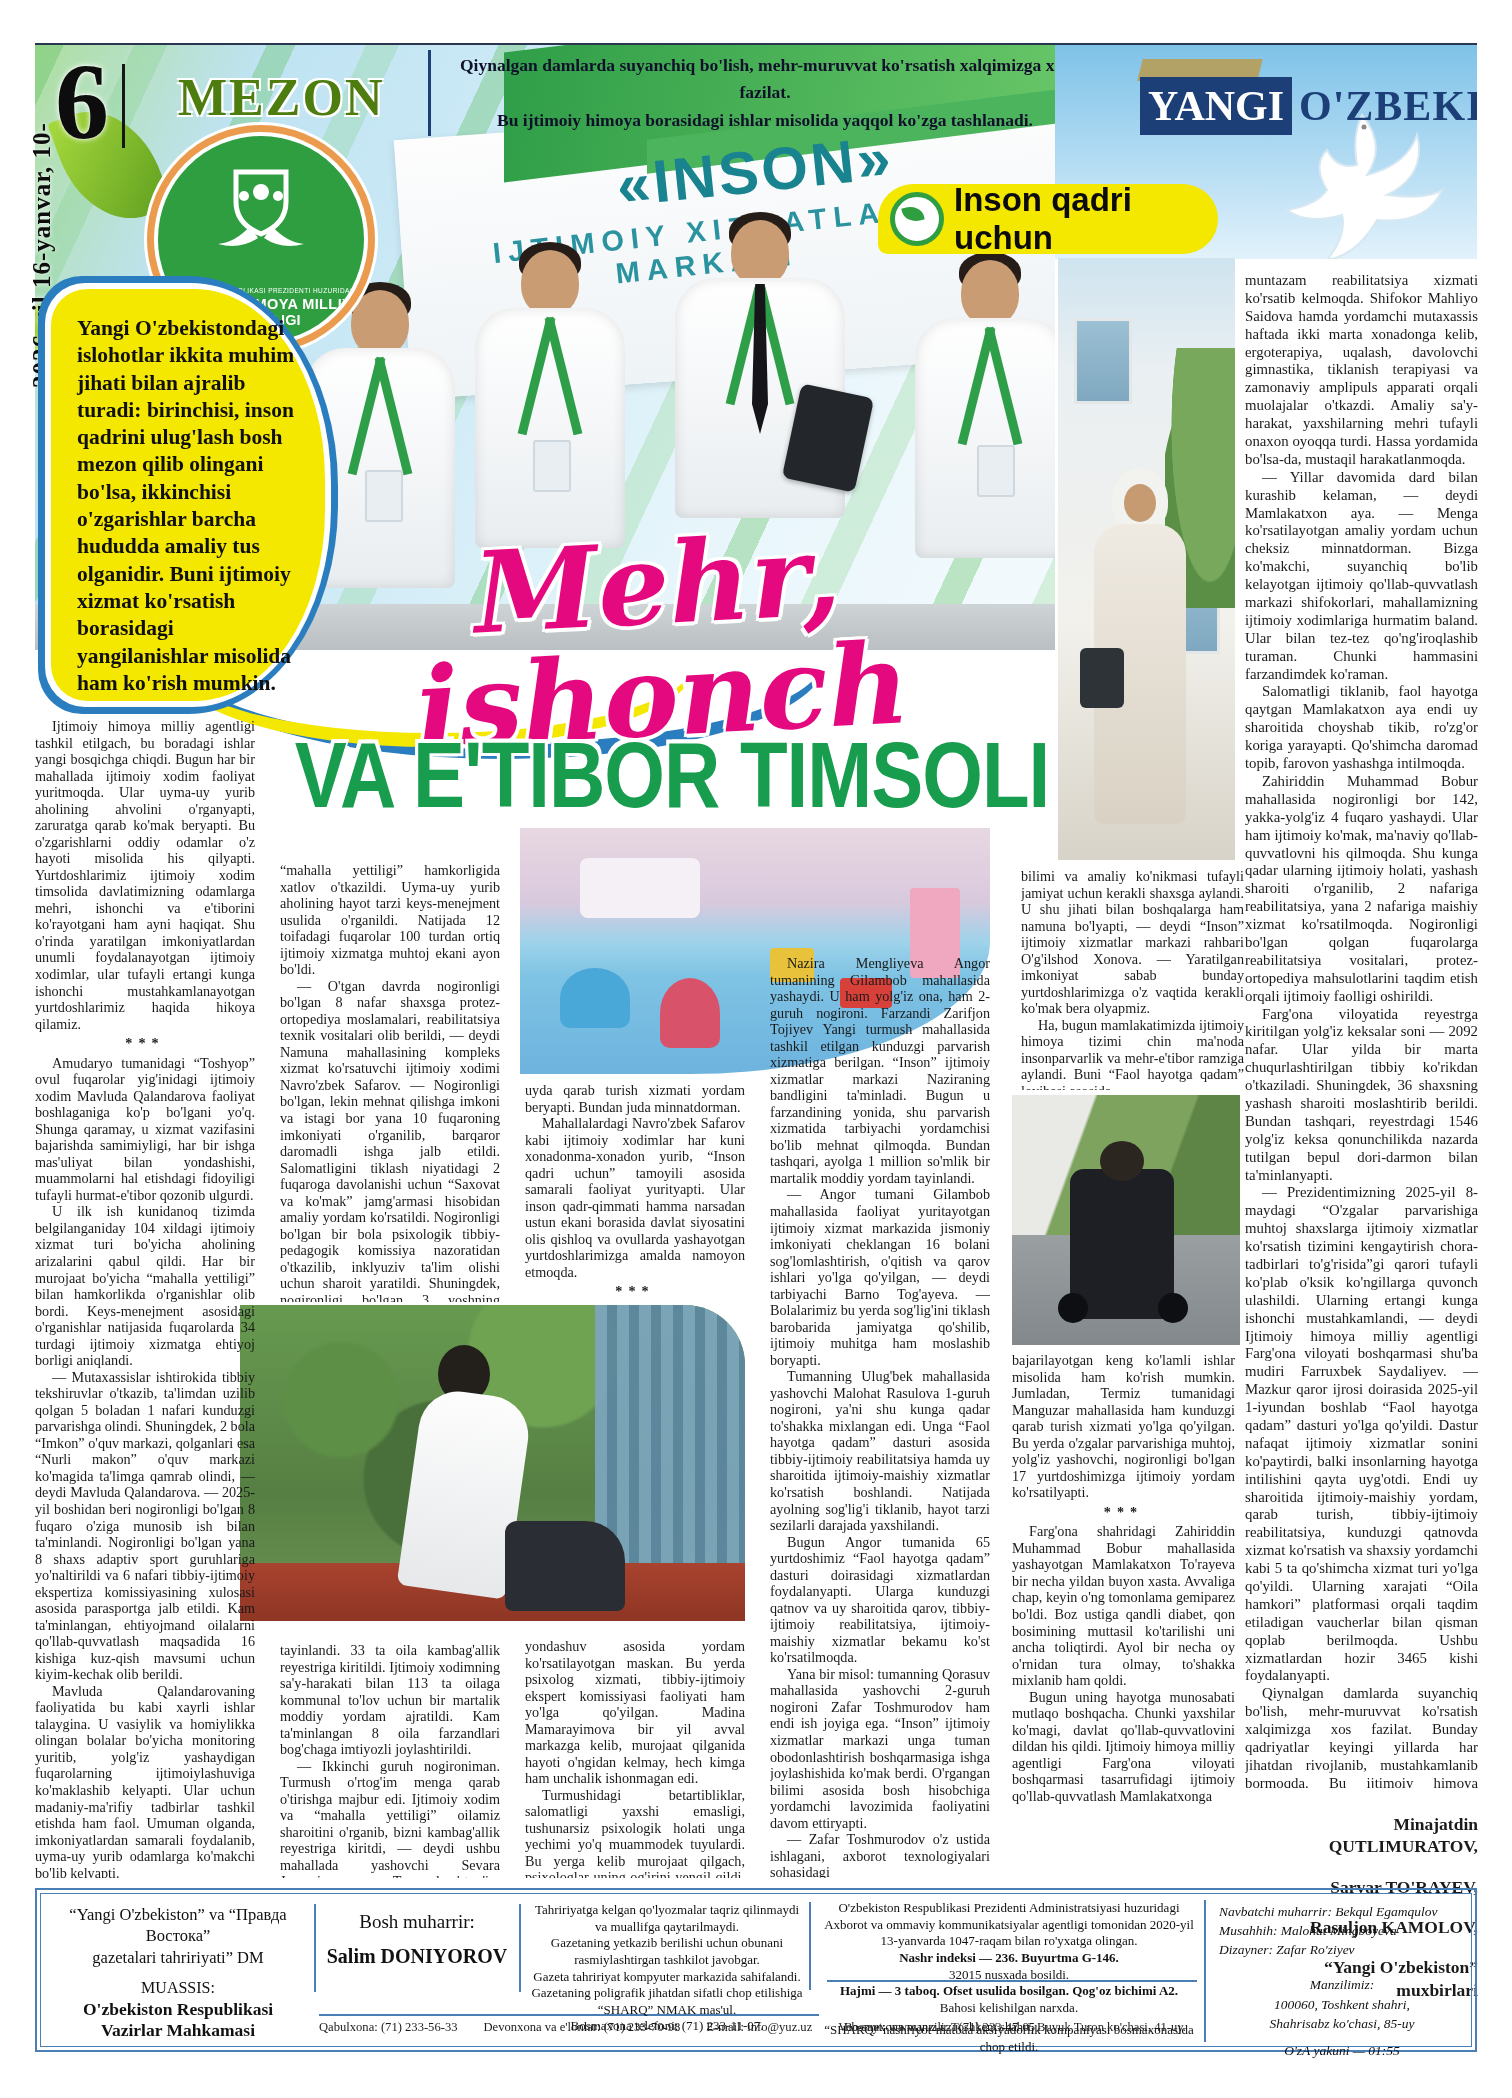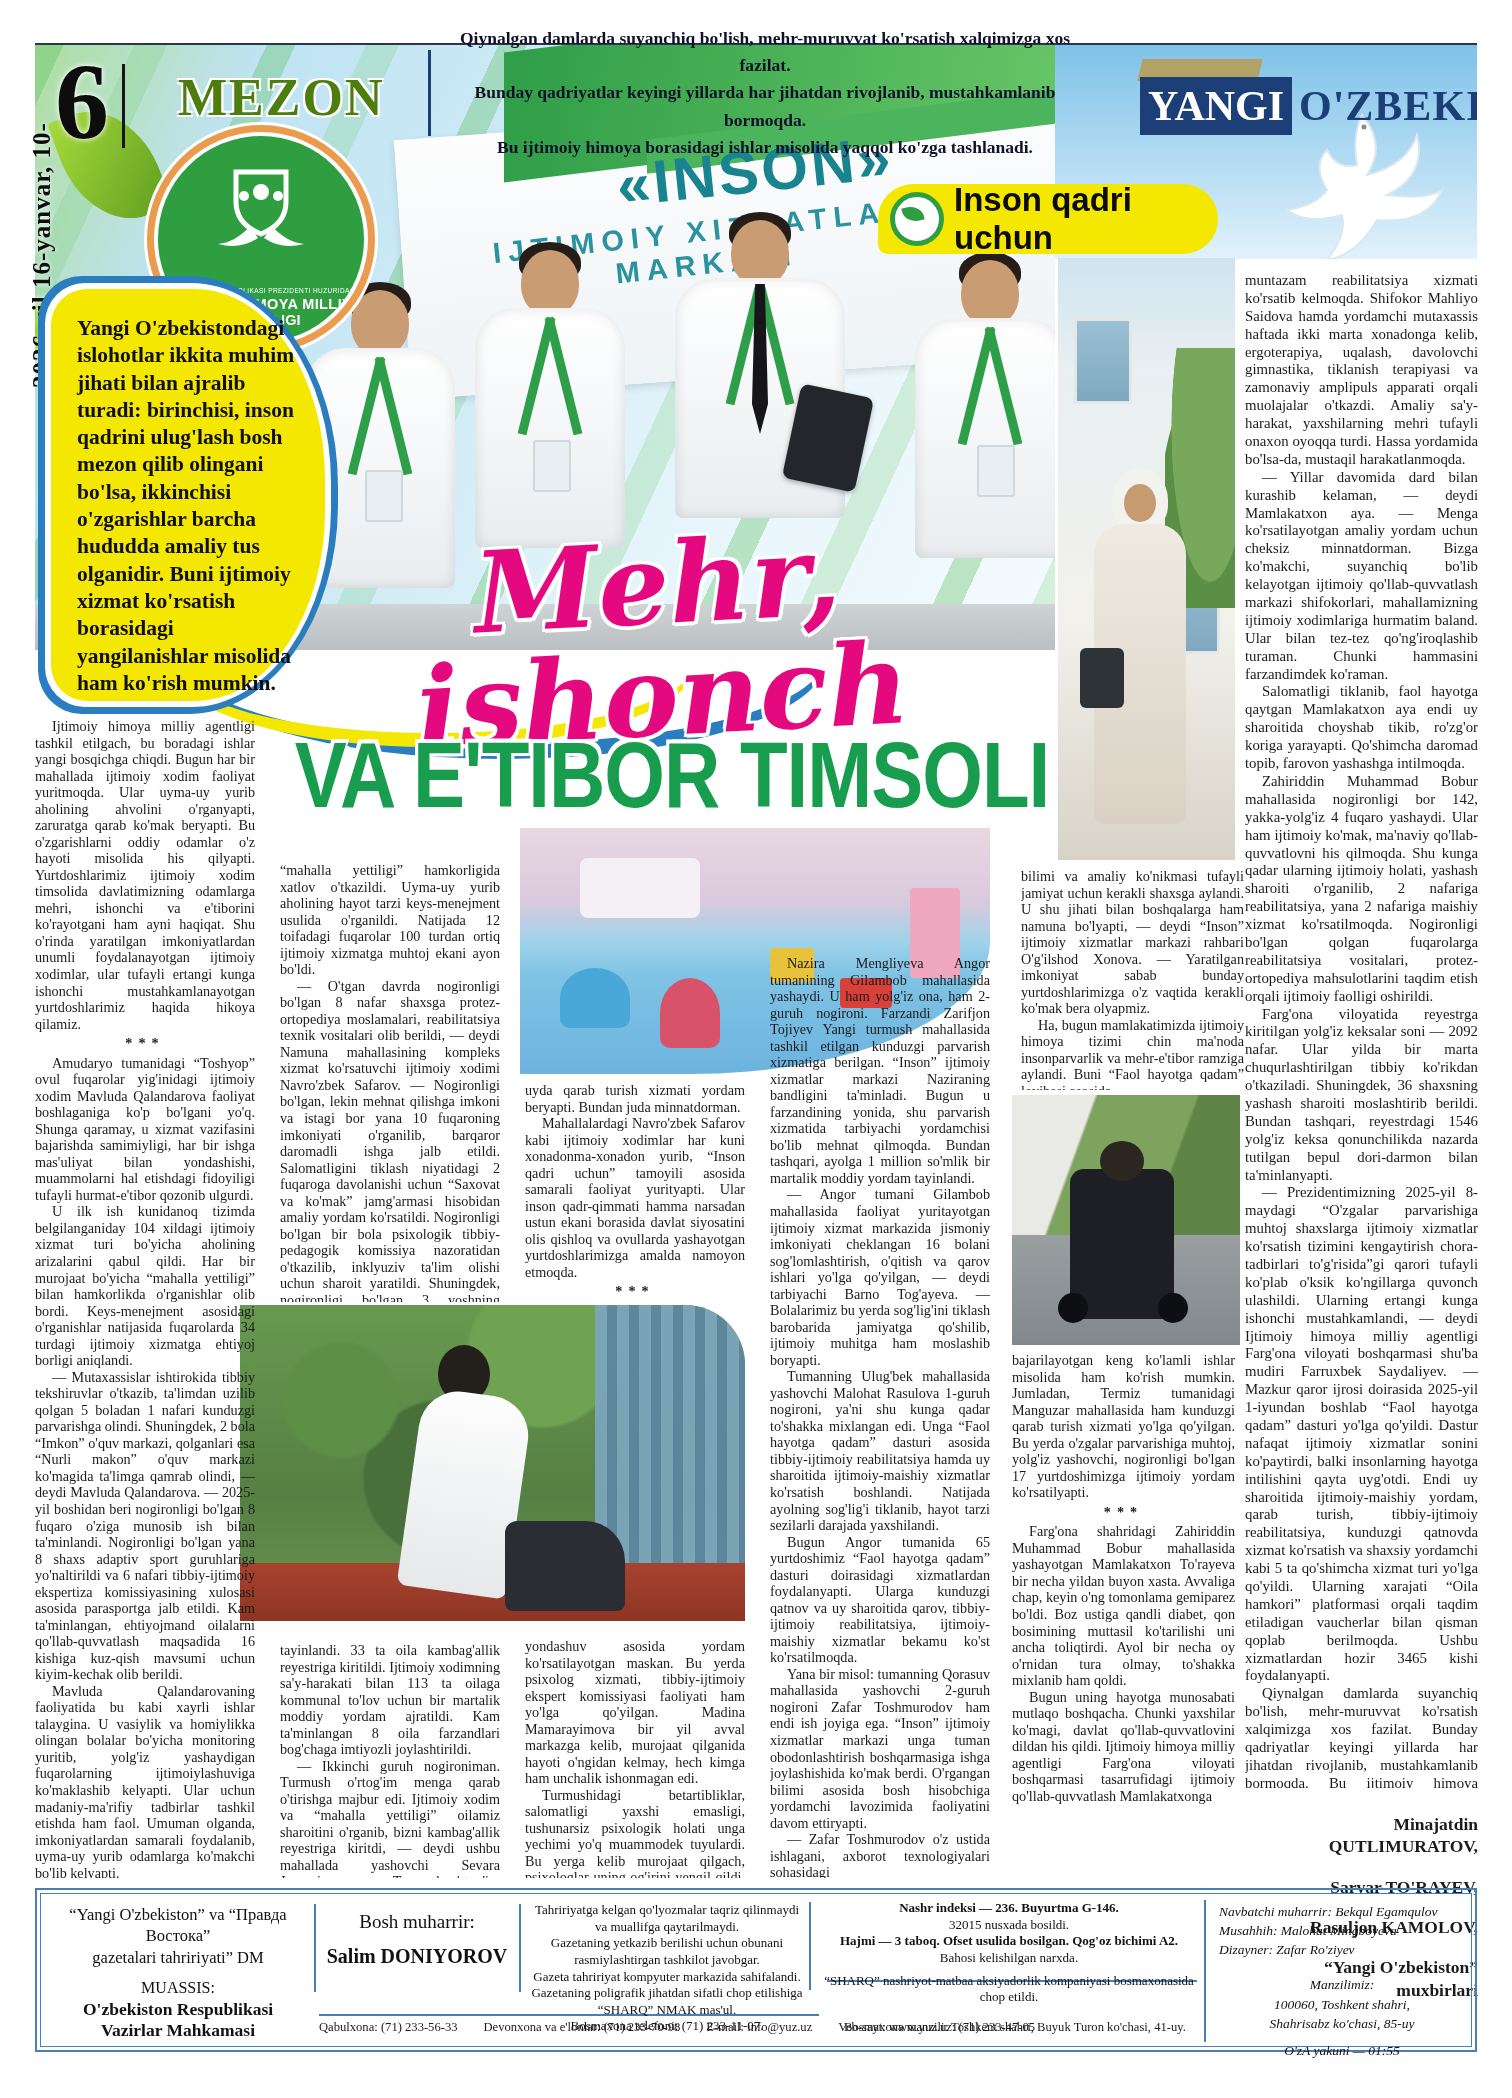--- a/index.html
+++ b/index.html
@@ -199,21 +199,20 @@
       <path d="M44 72 Q30 88 12 90 Q34 96 52 84 z" fill="#fff"></path>
       <path d="M66 72 Q80 88 98 90 Q76 96 58 84 z" fill="#fff"></path>
     </svg>
     <div class="agency-sub">O'ZBEKISTON RESPUBLIKASI PREZIDENTI HUZURIDAGI</div>
     <div class="agency-line">IJTIMOIY HIMOYA MILLIY</div>
     <div class="agency-line2">AGENTLIGI</div>
   </div>
 
   <div class="abs" id="tagline">
     <div>Qiynalgan damlarda suyanchiq bo'lish, mehr-muruvvat ko'rsatish xalqimizga xos fazilat.</div>
-    <div>Bunday qadriyatlar keyingi yillarda har jihatdan rivojlanib, mustahkamlanib bormoqda.</div>
     <div>Bu ijtimoiy himoya borasidagi ishlar misolida yaqqol ko'zga tashlanadi.</div>
   </div>
   <div class="abs" id="mast-rule"></div>
 
   <div class="abs" id="sky">
     <svg style="position:absolute;right:30px;top:60px;" width="180" height="160" viewBox="0 0 180 160">
       <path d="M95 10 Q120 40 100 70 Q140 60 150 30 Q160 70 120 90 Q160 95 175 85 Q160 120 110 115 Q90 150 60 155 Q80 130 75 110 Q40 120 20 105 Q50 100 60 85 Q45 60 60 45 Q70 65 90 60 Q85 30 95 10 z" fill="#ffffff" stroke="#d8e8f2" stroke-width="2"></path>
       <circle cx="97" cy="22" r="2.5" fill="#8a8a8a"></circle>
     </svg>
     <div id="gold-tab"></div>
@@ -357,20 +356,21 @@
 
     <div class="fcell" id="fc3" style="left:492px;top:12px;width:276px;">
         <p>Tahririyatga kelgan qo'lyozmalar taqriz qilinmaydi va muallifga qaytarilmaydi.</p>
         <p>Gazetaning yetkazib berilishi uchun obunani rasmiylashtirgan tashkilot javobgar.</p>
         <p>Gazeta tahririyat kompyuter markazida sahifalandi.</p>
         <p>Gazetaning poligrafik jihatdan sifatli chop etilishiga “SHARQ” NMAK mas'ul.</p>
         <p>Bosmaxona telefoni: (71) 233-11-07.</p>
       </div>
 
     <div class="fcell" id="fc4" style="left:782px;top:10px;width:380px;">
+      <p>O'zbekiston Respublikasi Prezidenti Administratsiyasi huzuridagi Axborot va ommaviy kommunikatsiyalar agentligi tomonidan 2020-yil 13-yanvarda 1047-raqam bilan ro'yxatga olingan.</p>
       <p class="b">Nashr indeksi — 236. Buyurtma G-146.</p>
       <p>32015 nusxada bosildi.</p>
       <p class="b">Hajmi — 3 taboq. Ofset usulida bosilgan. Qog'oz bichimi A2.</p>
       <p>Bahosi kelishilgan narxda.</p>
       <p style="margin-top:6px;">“SHARQ” nashriyot-matbaa aksiyadorlik kompaniyasi bosmaxonasida chop etildi.</p>
     </div>
 
     <div class="fcell" id="fc5" style="left:1182px;top:12px;width:246px;">
       <p>Navbatchi muharrir: Bekqul Egamqulov</p>
       <p>Musahhih: Malohat Mingboyeva</p>

